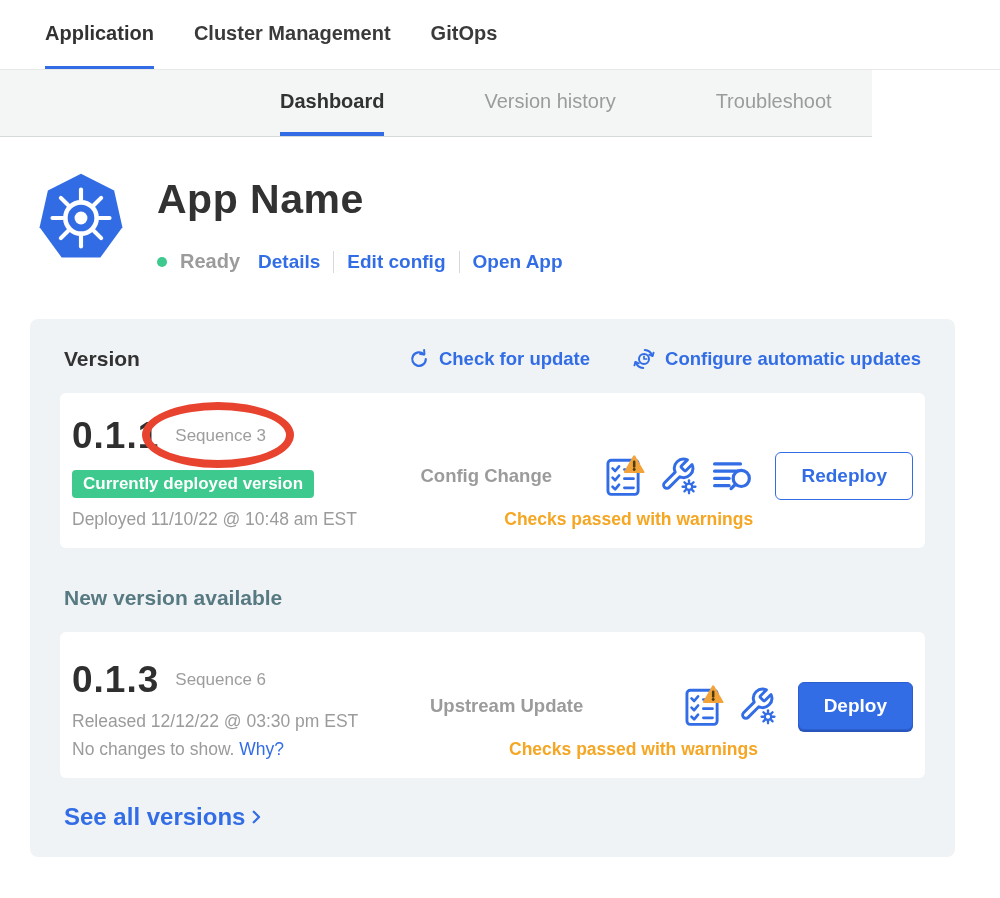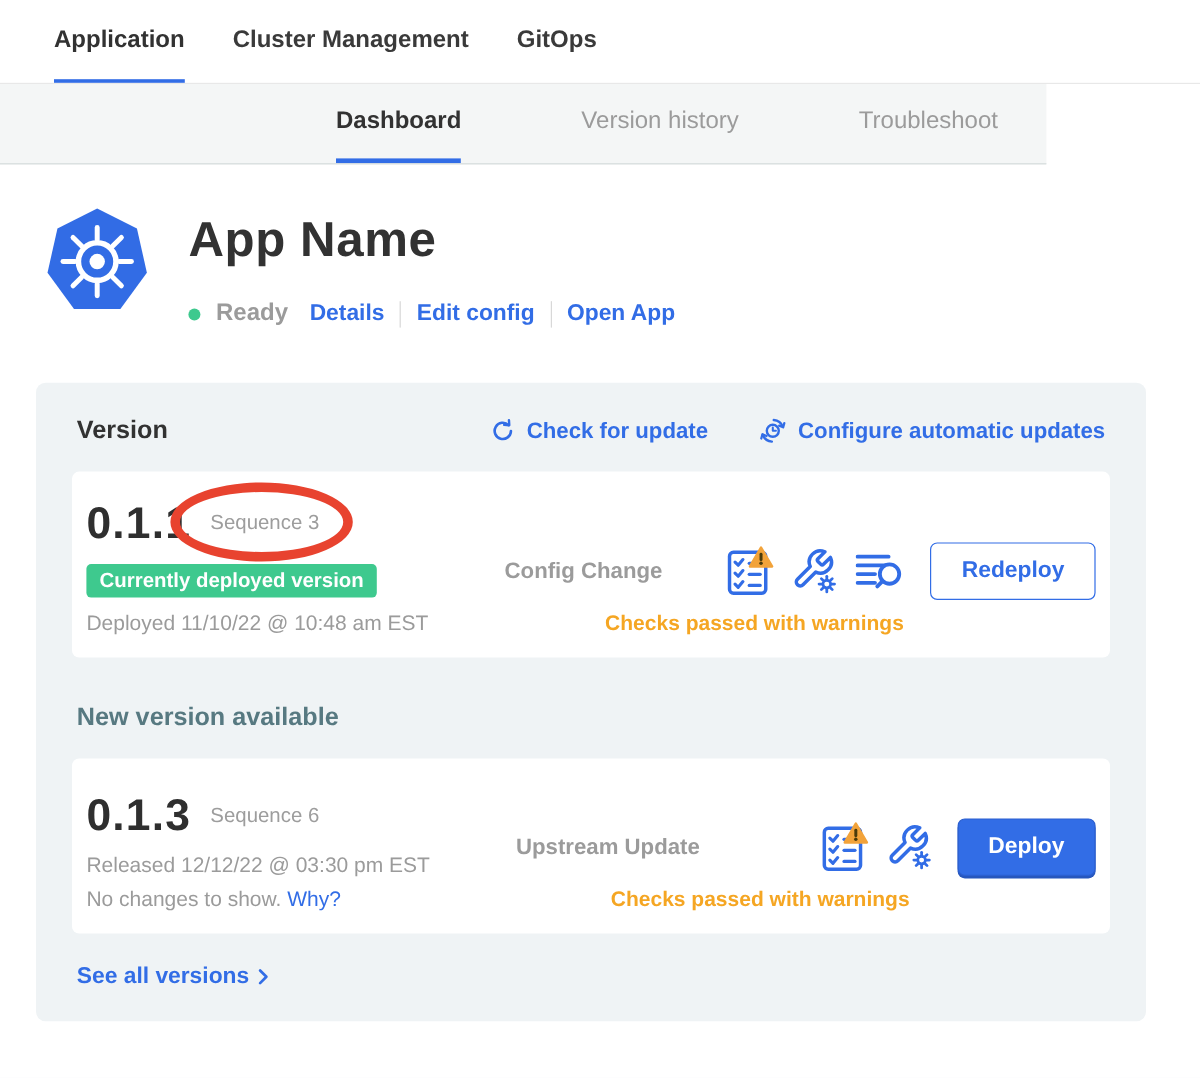--- a/index.html
+++ b/index.html
@@ -59,21 +59,21 @@
   .icon-btn{cursor:pointer;display:flex}
   .btn{font-size:19px;font-weight:700;border-radius:6px;padding:12px 25px;cursor:pointer;
     font-family:inherit}
   .btn-outline{background:#fff;border:1.5px solid var(--accent-blue);color:var(--accent-blue)}
   .btn-solid{background:var(--accent-blue);border:1.5px solid #2b5fd0;color:#fff;
     box-shadow:0 2px 0 #2757bd}
   .checks{margin-top:9px;color:var(--orange);font-weight:700;font-size:17.5px;
     align-self:center;transform:translateX(-35px);white-space:nowrap}
   .new-heading{font-size:21px;font-weight:700;color:var(--teal-heading);margin:38px 0 0 4px}
   .see-all{display:flex;align-items:center;gap:2px;color:var(--accent-blue);font-weight:700;
-    font-size:19px;margin:25px 0 0 4px;cursor:pointer;width:max-content}
+    font-size:24px;margin:25px 0 0 4px;cursor:pointer;width:max-content}
   svg{display:block}
 </style>
 </head>
 <body>
 
 <header class="top-nav">
   <div class="top-item active">Application</div>
   <div class="top-item">Cluster Management</div>
   <div class="top-item">GitOps</div>
 </header>

